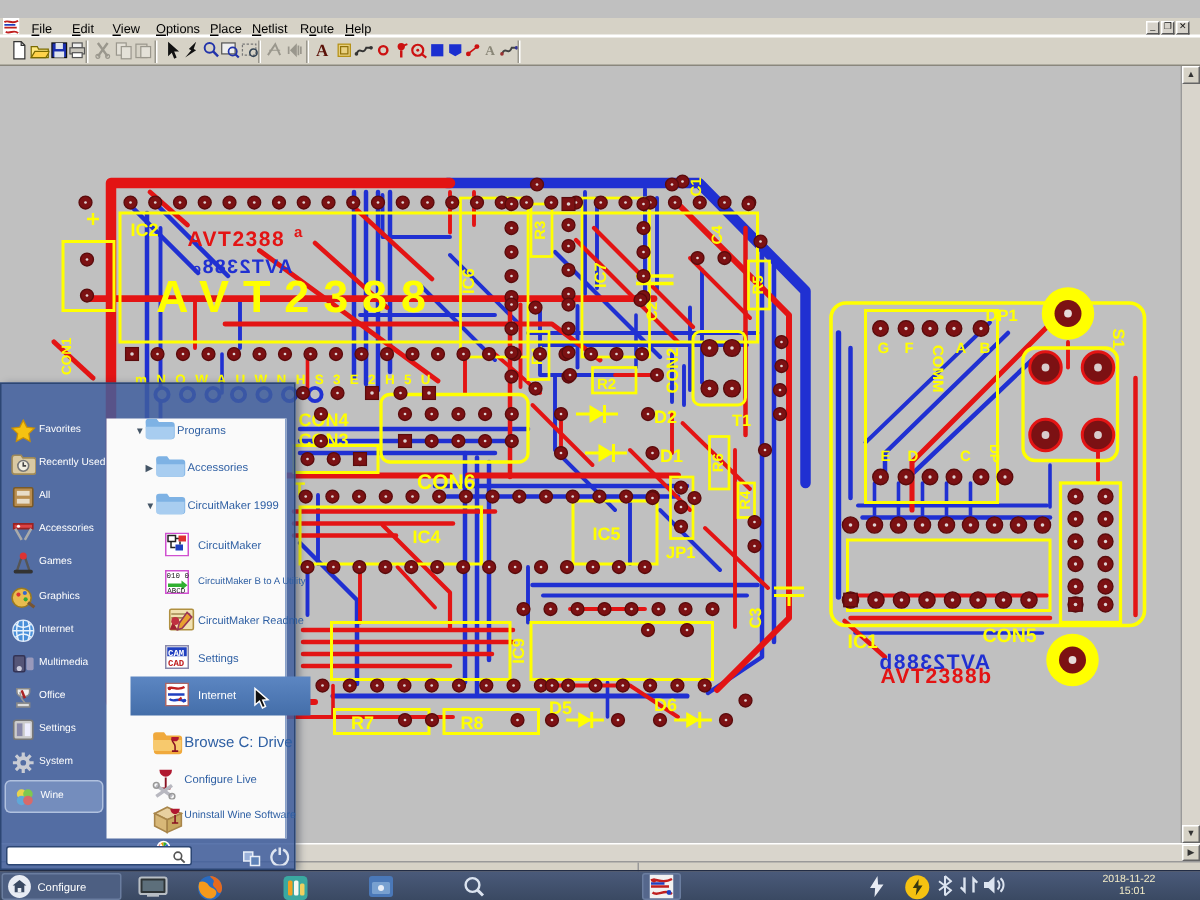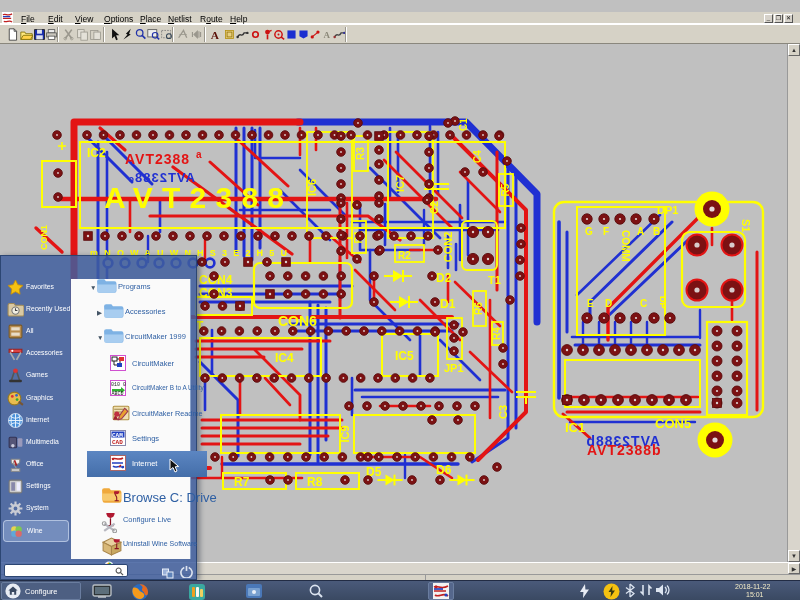--- a/index.html
+++ b/index.html
@@ -1032,21 +1032,21 @@
         <div style="position:absolute;left:115px;top:202.5px;font-size:7.5px;color:#fff;white-space:nowrap">Internet</div>
         <svg style="position:absolute;left:152px;top:202px" width="11" height="15" viewBox="0 0 11 15">
           <path d="M1,1 L1,12 L4,9.5 L6,14 L8,13 L6.2,8.8 L9.6,8.5 Z" fill="#111" stroke="#fff" stroke-width="1"></path>
         </svg>
         <div style="position:absolute;left:83.9px;top:230px"><svg width="22" height="19" viewBox="0 0 21 18">
             <path d="M1,4 q0,-2 2,-2 h5 l1.5,2 h8 q2,0 2,2 v8 q0,2 -2,2 h-14 q-2,0 -2,-2 z" fill="#f0a93c"></path>
             <path d="M1,7 h18 v5 q0,2 -2,2 h-14 q-2,0 -2,-2 z" fill="#f7c96d"></path>
             <path d="M13,6 c0,3 2,3 2,5 l0,3 m-2,0 h4 m-4,-8 h4" stroke="#812" stroke-width="1" fill="none"></path>
             <path d="M12.6,5 a2.4,2.8 0 0 0 4.8,0 z" fill="#b01830"></path>
           </svg></div>
-        <div style="position:absolute;left:105.9px;top:233.5px;font-size:13px;color:#2e5fa3;white-space:nowrap">Browse C: Drive</div>
+        <div style="position:absolute;left:105.9px;top:233.5px;font-size:10px;color:#2e5fa3;white-space:nowrap">Browse C: Drive</div>
         <div style="position:absolute;left:83.9px;top:255px"><svg width="20" height="22" viewBox="0 0 19 21">
             <path d="M5,2 a4,4.6 0 0 0 8,0 z" fill="#b01830"></path>
             <path d="M9,7 v7 m-3,0 h6" stroke="#812" stroke-width="1.2" fill="none"></path>
             <path d="M3,12 l10,7 m-10,0 l10,-7" stroke="#b8b8c0" stroke-width="2.2"></path>
             <circle cx="3" cy="12" r="1.8" fill="none" stroke="#999"></circle>
             <circle cx="13" cy="19" r="1.8" fill="none" stroke="#999"></circle>
           </svg></div>
         <div style="position:absolute;left:105.9px;top:258.5px;font-size:7.5px;color:#2e5fa3;white-space:nowrap">Configure Live</div>
         <div style="position:absolute;left:83.9px;top:280px"><svg width="22" height="20" viewBox="0 0 21 19">
             <path d="M2,6 l8,-4 9,4 -9,4 z" fill="#e8d0a0" stroke="#a8854a"></path>

